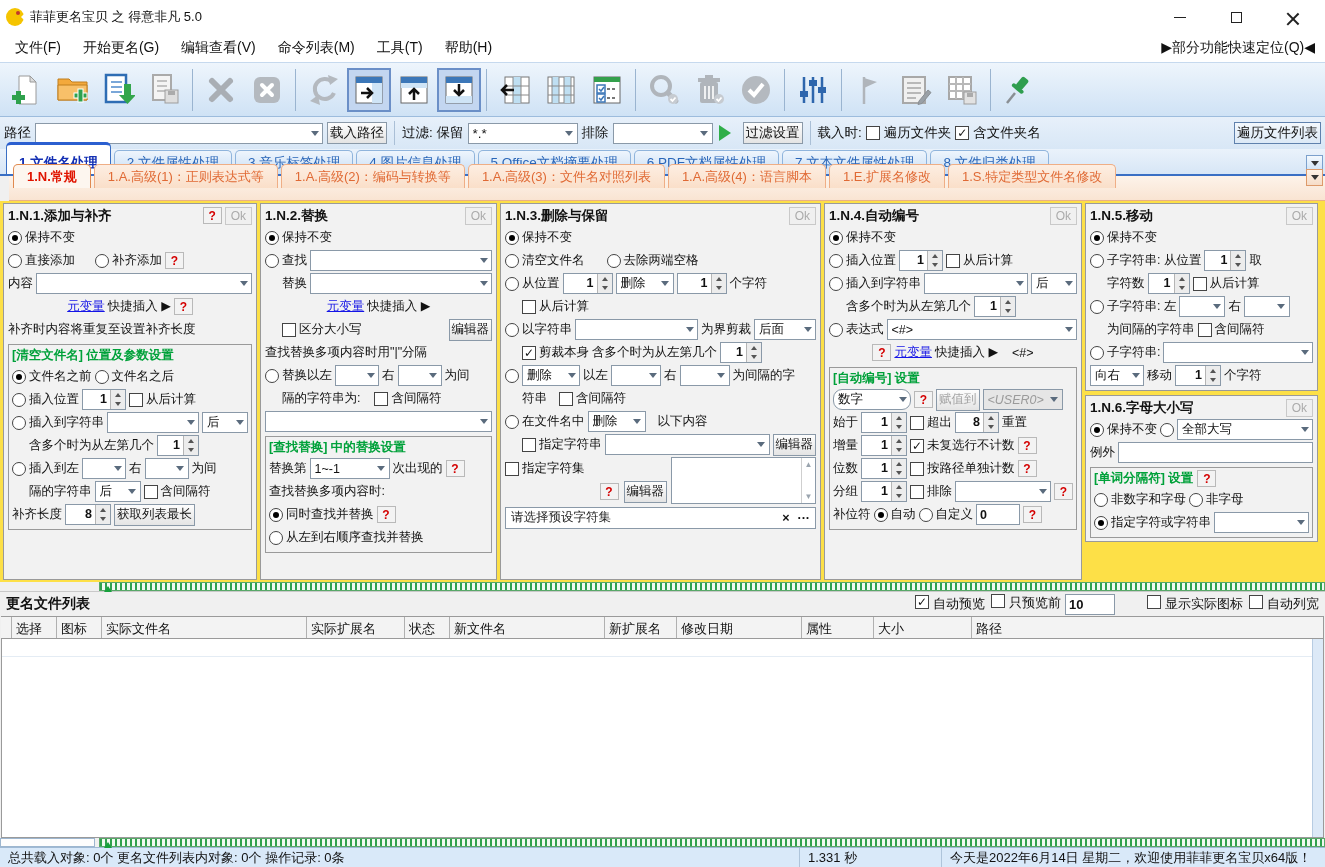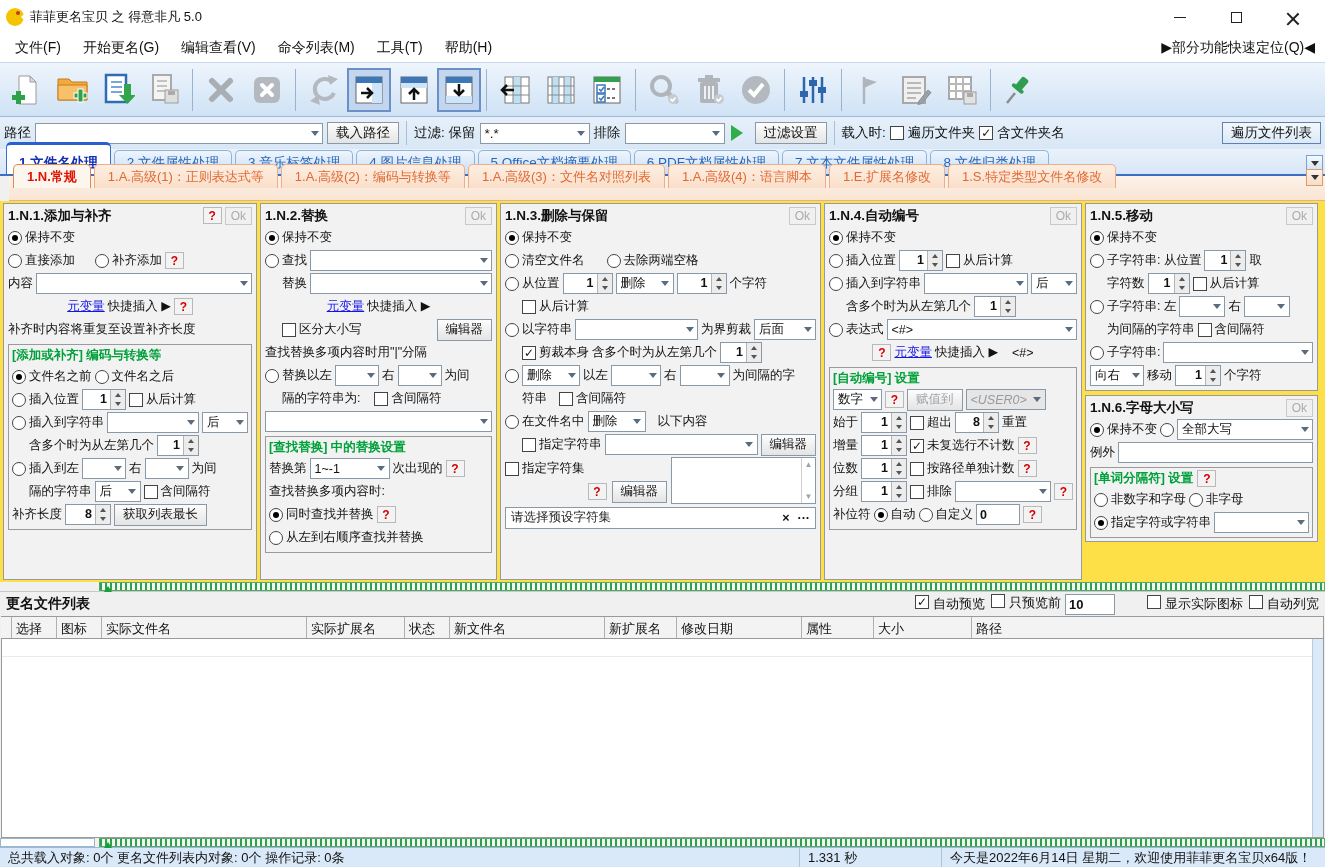--- a/index.html
+++ b/index.html
@@ -35,38 +35,38 @@
   
   .pathbar { height:32px; flex:none; background:linear-gradient(#e7f0fa,#d8e7f6); display:flex; align-items:center; gap:4px; padding:0 4px; font-size:13.5px; }
   .pb-sep { width:1px; height:24px; background:#aabfd6; margin:0 3px; }
 
   
   .combo { height:21px; background:#fff; border:1px solid #8a99a8; display:inline-flex; align-items:center; padding-left:4px; gap:2px; }
   .combo .cv { font-weight:normal; flex:1; white-space:nowrap; overflow:hidden; }
   .ca { margin-left:auto; width:15px; align-self:stretch; display:flex; align-items:center; justify-content:center; }
   .ca::after { content:""; border:4px solid transparent; border-top:5px solid #5a6b7d; margin-top:4px; }
   .combo.dis { background:#e6e6e6; color:#9a9a9a;font-style:italic; }
-  .btn { height:22px; border:1px solid #8a99a8; background:linear-gradient(#fdfdfd,#e4e4e4); display:inline-flex; align-items:center; padding:0 8px; white-space:nowrap; }
+  .btn { height:22px; border:1px solid #8a99a8; background:linear-gradient(#fdfdfd,#e4e4e4); display:inline-flex; align-items:center; padding:0 2px; white-space:nowrap; }
   .btn.dis { color:#a4a4a4; }
   .btn.frame { border:1px solid #5f81ad; background:linear-gradient(#f3f8fd,#dce9f6); }
   .spin { display:inline-flex; height:21px; border:1px solid #8a99a8; background:#fff; }
   .spin .sv { flex:1; text-align:right; padding:2px 3px 0 2px; }
   .spin .ud { width:15px; display:flex; flex-direction:column; border-left:1px solid #b5b5b5; }
   .spin .ud i { flex:1; background:#ececec; display:flex; align-items:center; justify-content:center; }
   .spin .ud i.up::after { content:""; border:3px solid transparent; border-bottom:4px solid #555; margin-bottom:2px;}
   .spin .ud i.dn::after { content:""; border:3px solid transparent; border-top:4px solid #555; margin-top:2px;}
   .cb { width:14px; height:14px; border:1px solid #444; background:#fff; display:inline-flex; align-items:center; justify-content:center; flex:none; font-size:12px; line-height:12px; }
   .cb.on::after { content:"✓"; font-weight:bold; }
   .rb { width:14px; height:14px; border:1px solid #444; border-radius:50%; background:#fff; position:relative; flex:none; }
   .rb.on::after { content:""; position:absolute; left:3px; top:3px; width:6px; height:6px; border-radius:50%; background:#000; }
   .qb { width:19px; height:17px; border:1px solid #b9b9b9; background:#f3f3f3; color:#d40000; font-weight:bold; font-size:12px; display:inline-flex; align-items:center; justify-content:center; flex:none; }
   .okb { height:18px; border:1px solid #c9c9c9; background:#f0f0f0; color:#ababab; font-size:12px; padding:0 5px; display:inline-flex; align-items:center; }
   .link { color:#1414e6; text-decoration:underline; }
   .inp { height:21px; border:1px solid #8a99a8; background:#fff; padding:0 3px; display:inline-flex; align-items:center; } .w42{width:42px;} .w44{width:44px;} .w46{width:46px;} .w50{width:50px;} .w54{width:54px;}
-  .w58{width:58px;} .w62{width:62px;} .w66{width:49px;} .w80{width:80px;}
+  .w58{width:58px;} .w62{width:62px;} .w66{width:78px;border-radius:9px;} .w80{width:80px;}
   .w100{width:100px;} .w110{width:110px;} .flx{flex:1;min-width:0;}
 
   
   .maintabs { height:27px; flex:none; background:linear-gradient(#eaf2fb,#d7e6f6); display:flex; align-items:flex-end; padding:2px 2px 0 6px; border-bottom:2px solid #3a6fc4; }
   .mtab { border:1px solid #8fb4dc; border-bottom:none; border-radius:5px 5px 0 0; padding:3px 12px 2px; margin-right:3px; font-size:13.5px; color:#2a66b8; background:linear-gradient(#eef5fd,#c9def4); white-space:nowrap; }
   .mtab.act { background:#fff; color:#1430b4; font-weight:bold; border-color:#3a6fc4; border-top:3px solid #2b5fd0; padding-top:9px; }
   .ovf { margin-left:auto; width:17px; height:17px; border:1px solid #7ca0cc; background:linear-gradient(#f4f9fe,#cfe2f5); display:flex; align-items:center; justify-content:center; margin-bottom:2px; }
   .ovf::after { content:""; border:4px solid transparent; border-top:5px solid #333; margin-top:4px; }
   .subtabs { height:25px; flex:none; background:linear-gradient(#fdf3ea,#f9e4d2); display:flex; align-items:flex-end; padding:1px 2px 12px 4px; border-bottom:1px solid #eab085;margin-left:9px; }
   .stab { border:1px solid #efae85; border-bottom:none; border-radius:5px 5px 0 0; padding:3px 13px 2px; margin-right:3px; font-size:13px; color:#e06a35; background:linear-gradient(#fdeee2,#fadfc9); white-space:nowrap; }
@@ -400,21 +400,21 @@
       <div class="r cx">
           <span class="link">元变量</span>
           <span>快捷插入 ▶</span>
           <span class="qb">?</span>
         </div>
       <div class="r note">
           <span>补齐时内容将重复至设置补齐长度</span>
         </div>
       <div class="grp">
         <div class="ghead">
-            <span>[添加或补齐] 编码与转换等</span>
+            <span>[清空文件名] 位置及参数设置</span>
           </div>
         <div class="r">
             <i class="rb on"></i>
             <span>文件名之前</span>
             <i class="rb"></i>
             <span>文件名之后</span>
           </div>
         <div class="r">
             <i class="rb"></i>
             <span>插入位置</span>

